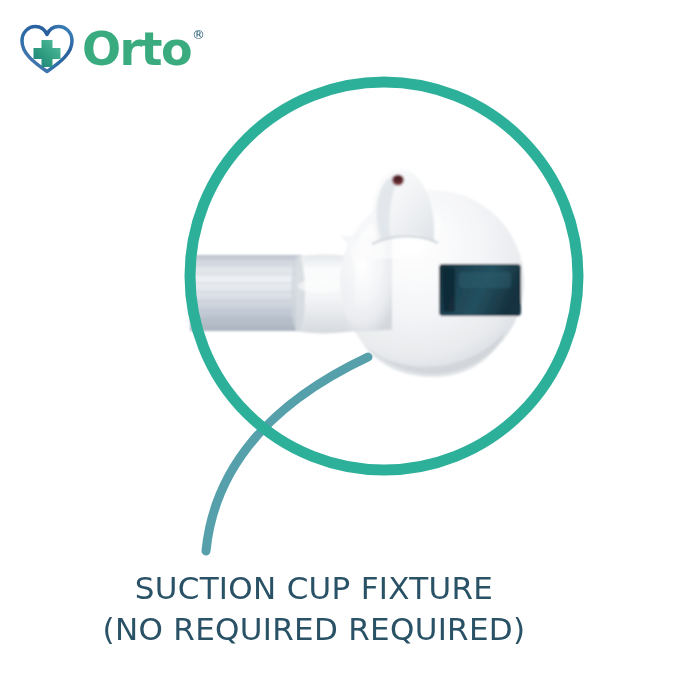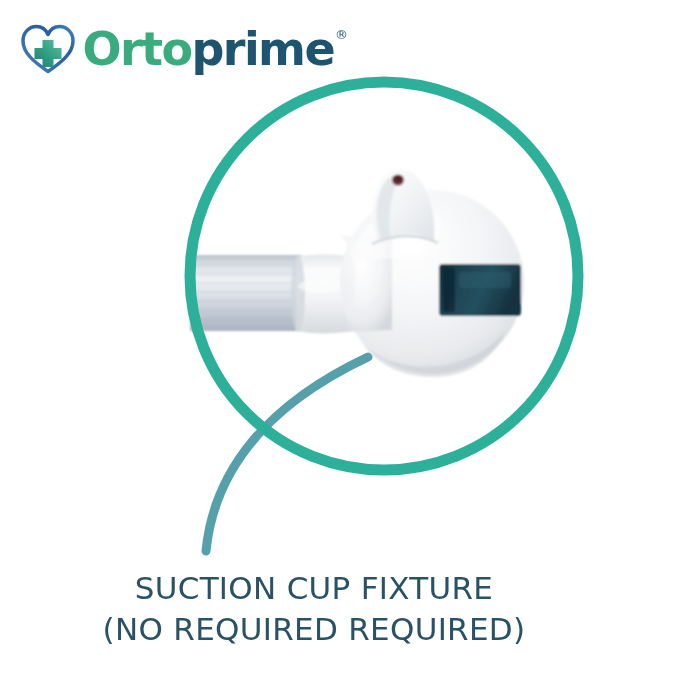--- a/index.html
+++ b/index.html
@@ -21,21 +21,20 @@
 
   
   #brand-logo {
     position: absolute;
     left: 18px;
     top: 18px;
     width: 330px;
     height: 62px;
     display: flex;
     align-items: center;
-    justify-content: flex-end;
   }
   #logo-mark {
     width: 58px;
     height: 52px;
     flex: 0 0 auto;
     margin-right: 6px;
   }
   #logo-wordmark {
     position: relative;
     display: flex;
@@ -120,21 +119,20 @@
                C 46 7, 54 14, 58 23
                C 62 14, 70 7, 81 7
                C 95 7, 108 18, 108 36
                C 108 60, 86 78, 58 97 Z" fill="none" stroke="url(#heartGrad)" stroke-width="7" stroke-linejoin="round"></path>
 
       <path d="M47 34 H69 V50 H85 V72 H69 V88 H47 V72 H31 V50 H47 Z" fill="url(#crossGrad)"></path>
     </svg>
 
     <div id="logo-wordmark">
       <span class="word-part" id="logo-word-orto">Orto</span>
-      <span class="word-part" id="logo-word-prime">prime</span>
       <span id="logo-reg-mark">®</span>
     </div>
   </div>
 
   <div id="product-figure">
     <svg id="figure-svg" width="700" height="560" viewBox="0 0 700 560">
       <defs>
 
         <linearGradient id="rodGrad" x1="0" y1="0" x2="0" y2="1">
           <stop offset="0%" stop-color="#b9c1cc"></stop>

